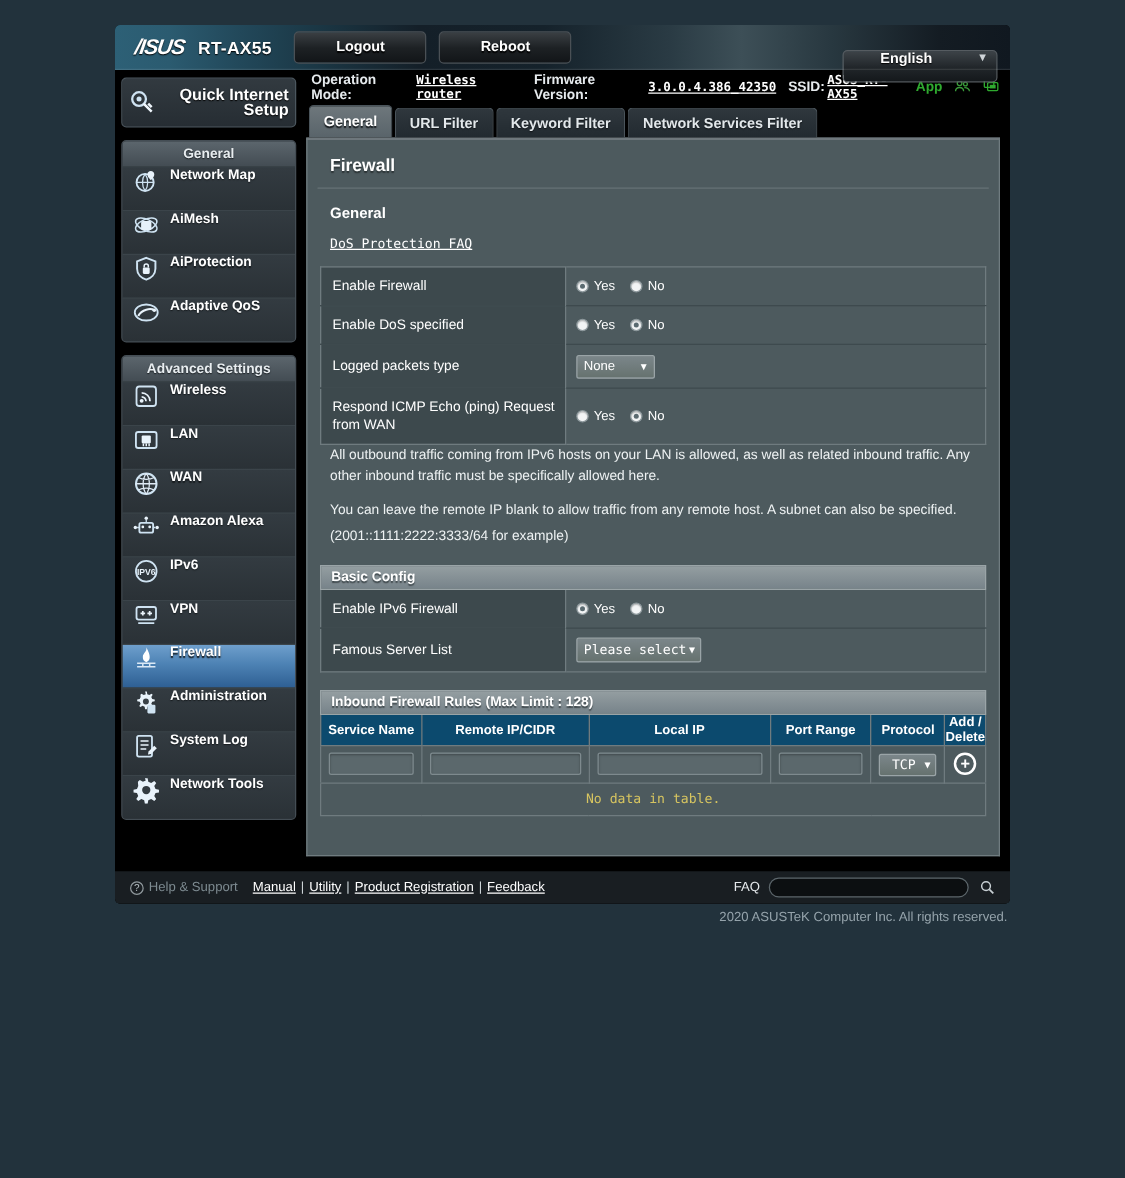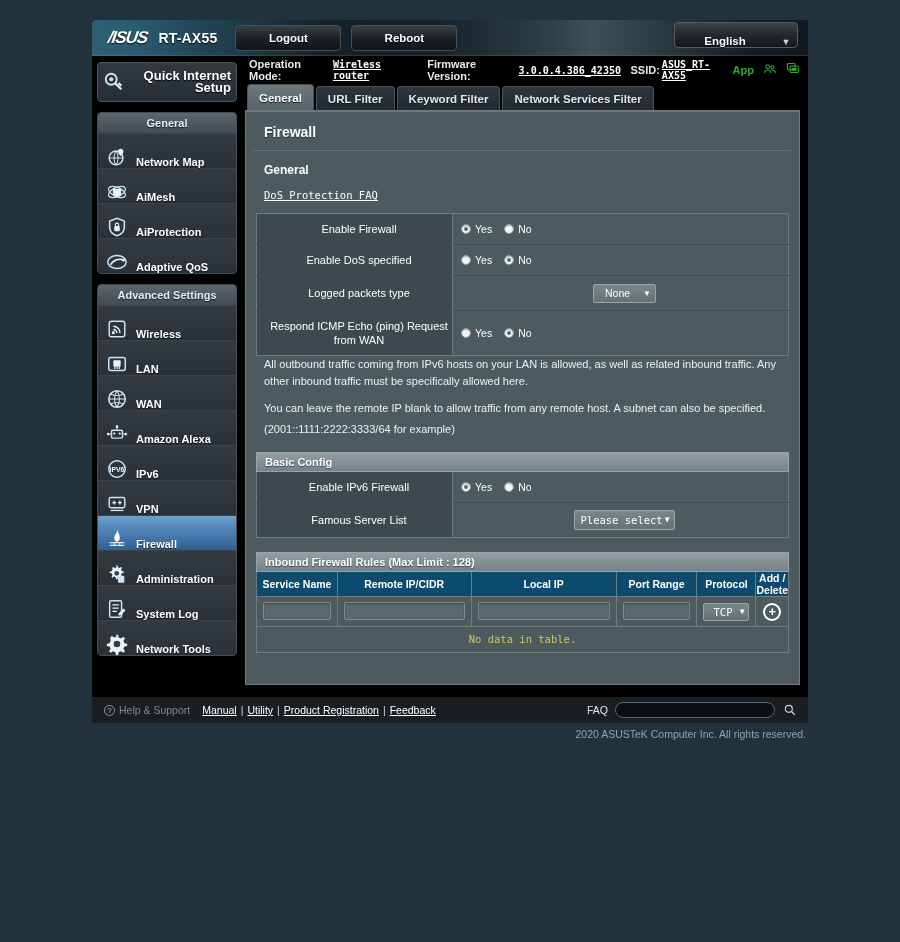--- a/index.html
+++ b/index.html
@@ -57,26 +57,26 @@
     background: linear-gradient(to bottom, #3a3f43 0%, #1d2124 52%, #121518 100%);
     border: 1px solid #4a5055;
     border-radius: 4px;
     color: #fff; font-size: 11.5px; font-weight: bold;
     display: flex; align-items: center; justify-content: center;
     cursor: pointer;
     text-shadow: 0 1px 1px #000;
   }
   .banner-btn.reboot { margin-left: 10px; }
   .lang-select {
-    position: absolute; right: 10px; top: 2px;
+    position: absolute; right: 10px; top: 20px;
     width: 124px; height: 26px;
     background: linear-gradient(to bottom, #3d4348 0%, #22272b 52%, #14181b 100%);
     border: 1px solid #565c61;
     border-radius: 4px;
-    display: flex; align-items: flex-end;
+    display: flex; align-items: flex-start;
     cursor: pointer;
   }
   .lang-label {
     flex: 1; text-align: center;
     color: #fff; font-size: 11.5px; font-weight: bold;
     text-shadow: 0 1px 1px #000;
   }
   .lang-caret {
     width: 22px; text-align: center;
     color: #cfd4d8; font-size: 9px;
@@ -114,21 +114,21 @@
   }
   .nav-head {
     height: 20px;
     background: linear-gradient(to bottom, #5c666d 0%, #434c53 100%);
     color: #e8edf0; font-size: 11px; font-weight: bold;
     display: flex; align-items: center; justify-content: center;
     text-shadow: 0 1px 1px #1a1f23;
   }
   .nav-item {
     height: 35px;
-    display: flex; align-items: flex-end;
+    display: flex; align-items: flex-start;
     padding-left: 8px;
     border-top: 1px solid #3b444a;
     cursor: pointer;
     background: linear-gradient(to bottom, #333b41 0%, #2a3136 100%);
   }
   .nav-item:first-of-type { border-top: none; }
   .nav-item.active {
     background: linear-gradient(to bottom, #6e9fcc 0%, #4d82b4 45%, #2e5f93 100%);
   }
   .nav-label {
@@ -218,21 +218,20 @@
     margin: 1px 0 0 18px;
     cursor: pointer;
   }
 
   
   .stable {
     margin: 10px 10px 0 10px;
     border: 1px solid #6f7b7f;
     border-collapse: collapse;
     width: calc(100% - 20px);
-    text-align: center;
   }
   .stable tr { border-bottom: 1px solid #3e4a4e; }
   .stable tr:last-child { border-bottom: none; }
   .stable td.lbl {
     width: 196px;
     background: #3d494d;
     color: #fff; font-size: 11px;
     padding: 8px 0 8px 9px;
     border-right: 1px solid #6f7b7f;
     line-height: 14px;

